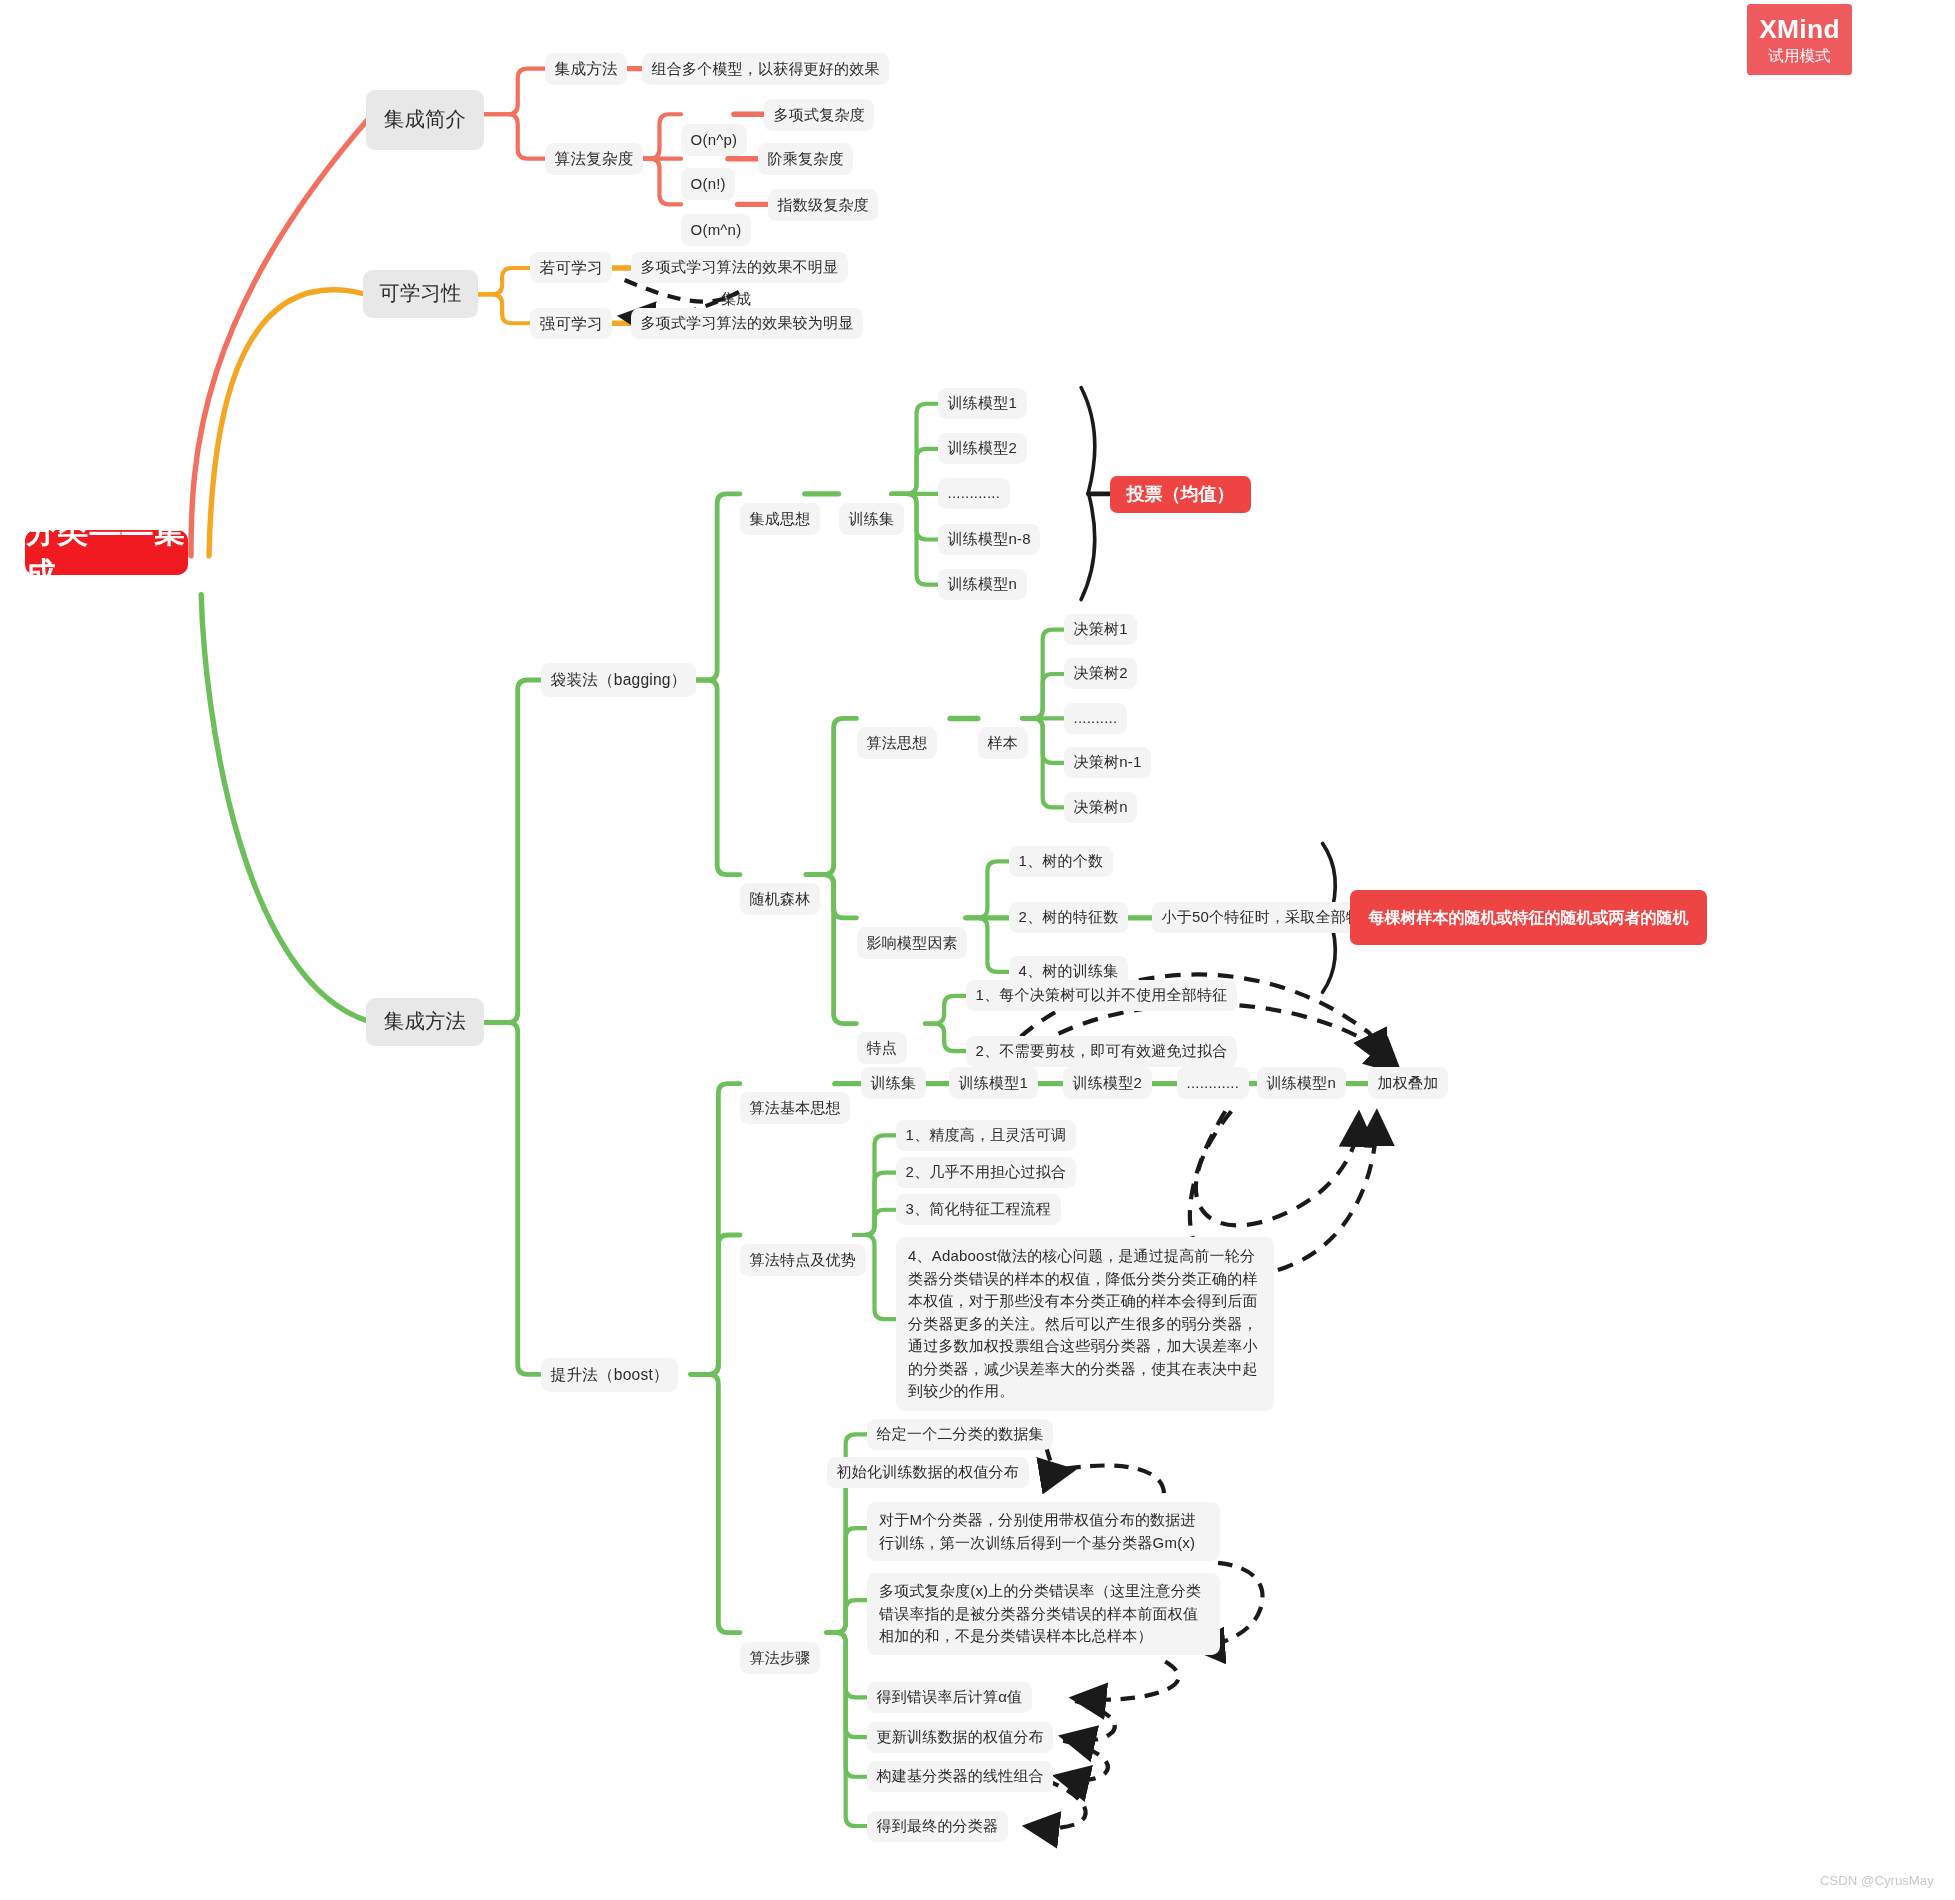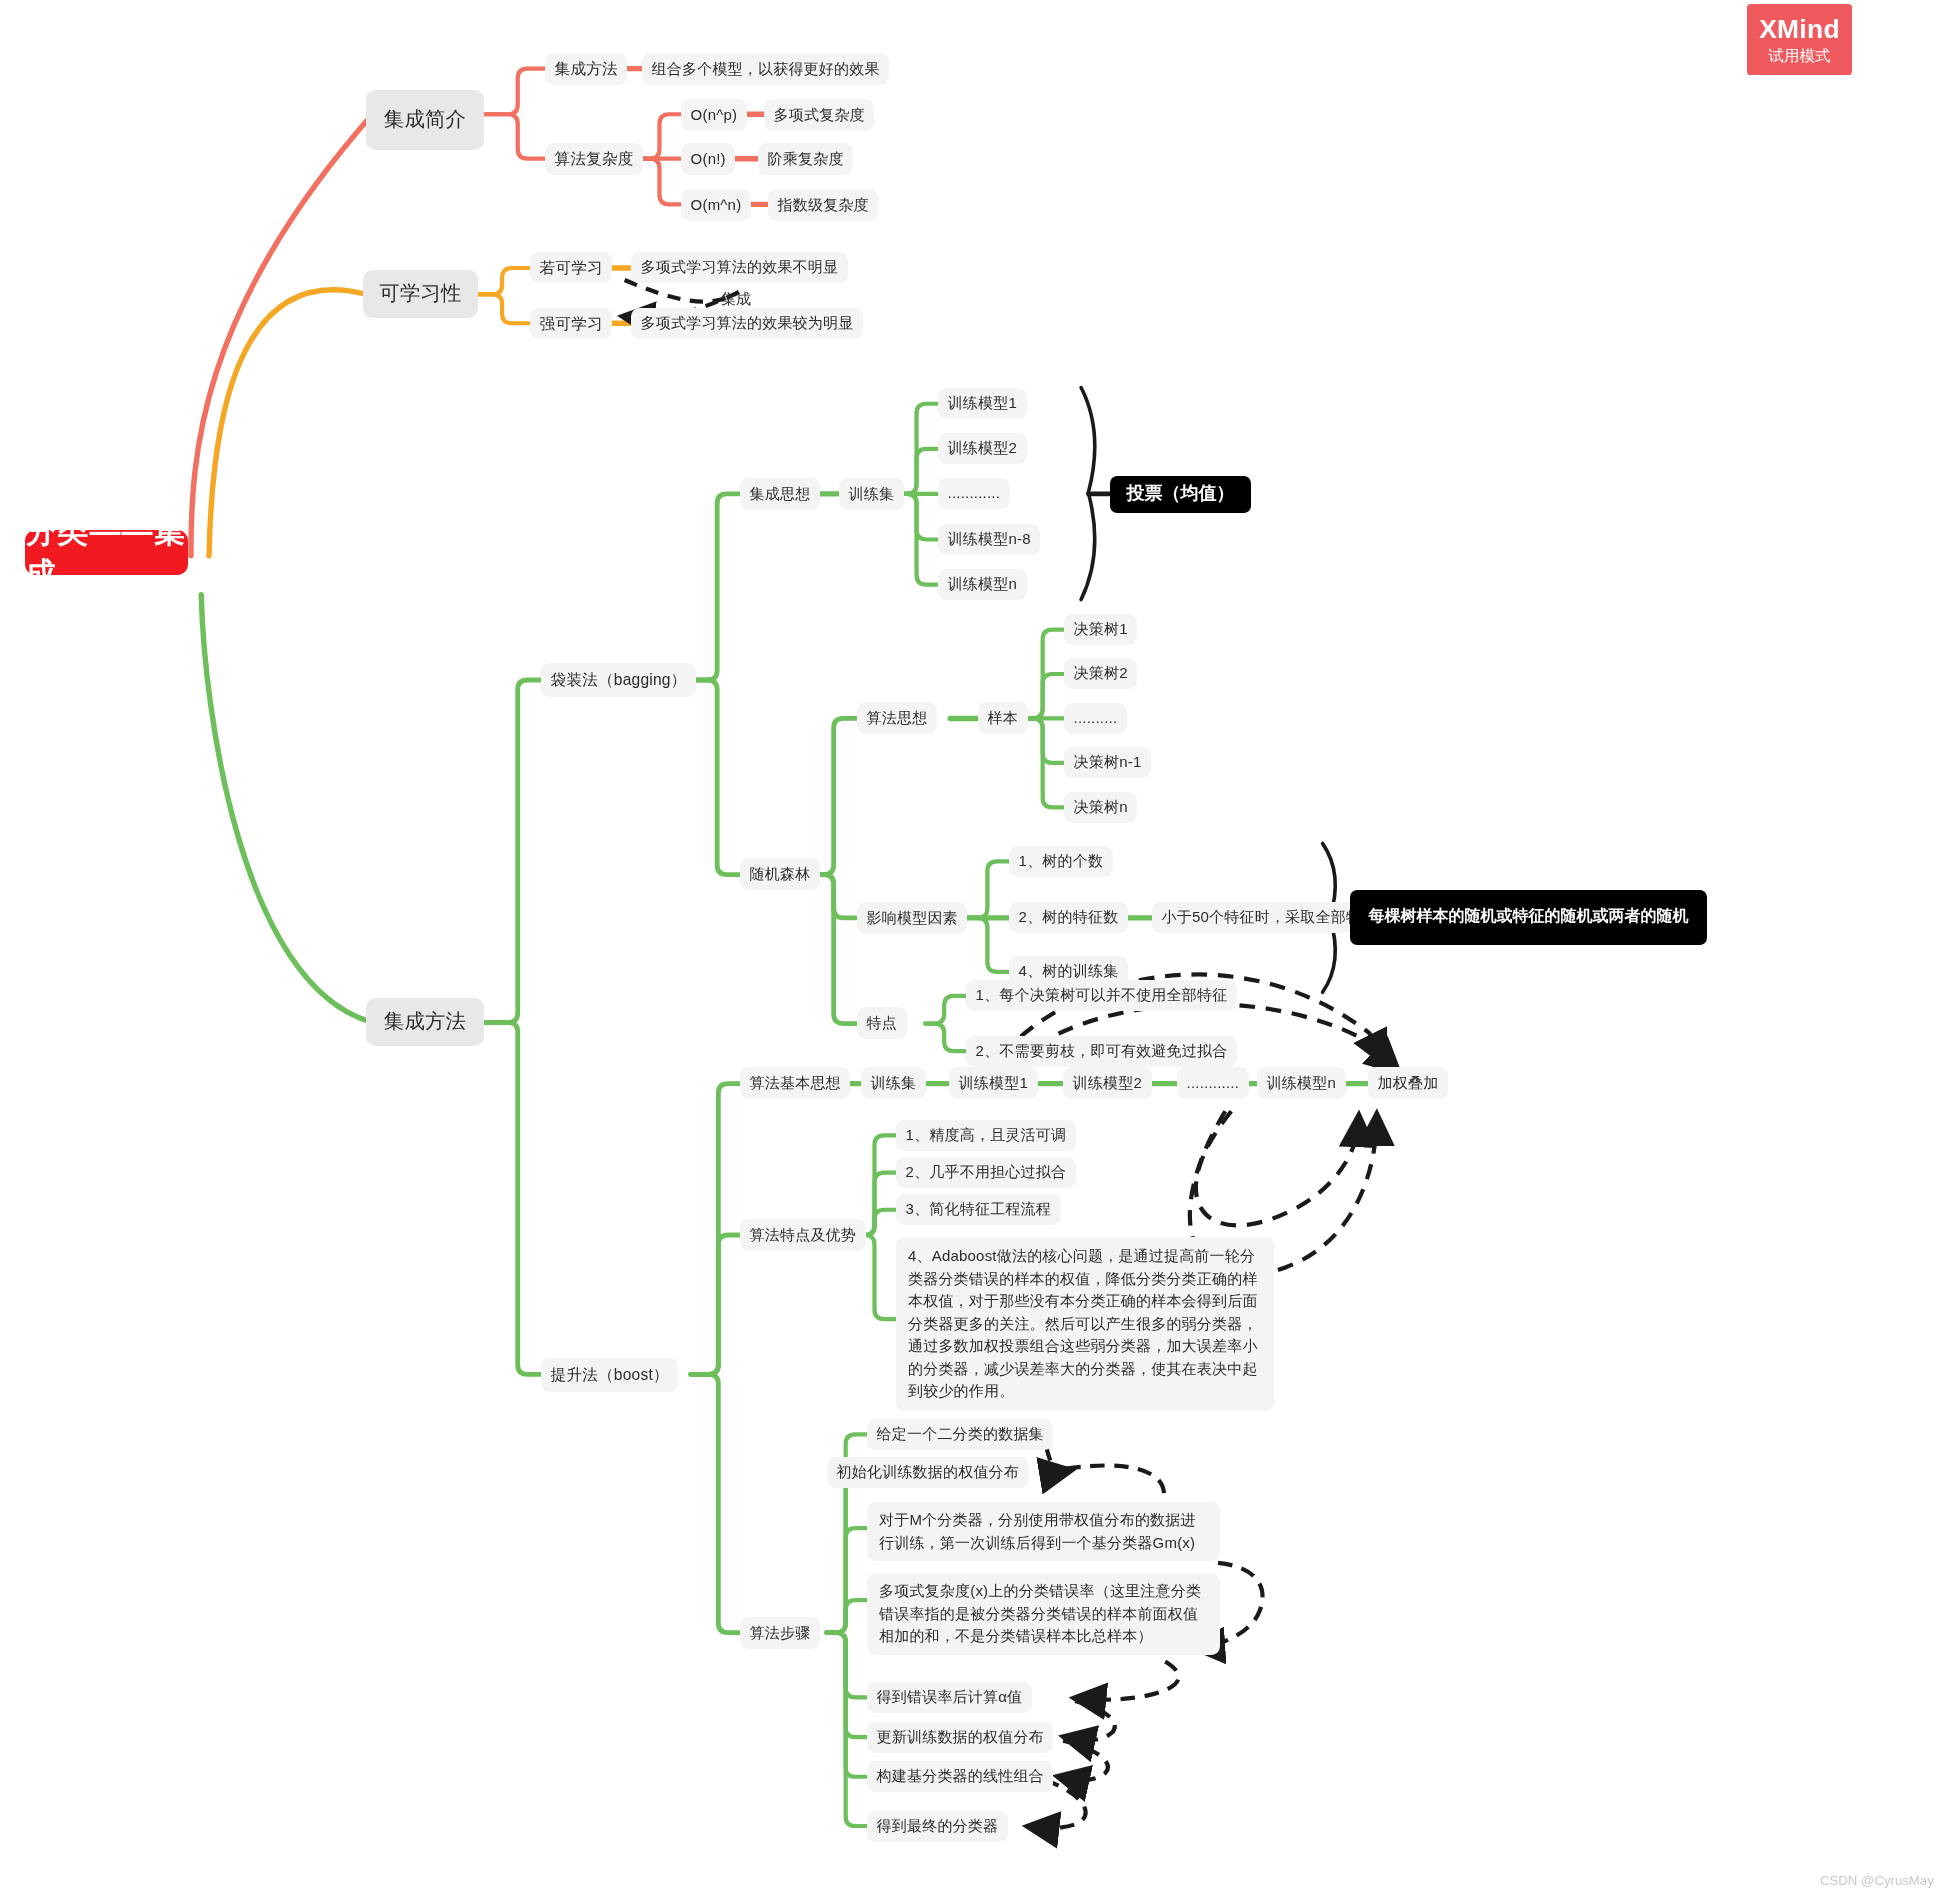--- a/index.html
+++ b/index.html
@@ -19,48 +19,47 @@
     border-radius:8.4px;
     color:#2b2b2b;
     display:flex;align-items:center;justify-content:center;
     padding:4.8px 9.6px;
     line-height:1.35;
     white-space:nowrap;
     letter-spacing:0.2px;
   }
   .node.level1{background:#e8e8e8;border-radius:9.6px;font-size:20.4px;padding:8.4px 15.6px;}
   .node.level2{font-size:15.6px;}
-  .node.level3{font-size:15px;}
+  .node.level3{font-size:15px;margin-top:25px;}
   .node.leaf{font-size:15px;}
   .node.wrap{white-space:normal;display:block;text-align:left;line-height:1.5;}
 
   .root{
     position:absolute;
     background:#f11a20;
     color:#ffffff;
     font-weight:bold;
     font-size:31px;
     border-radius:10.8px;
     display:flex;align-items:center;justify-content:center;
     letter-spacing:1.2px;
     box-shadow:0 0.6px 0 rgba(0,0,0,.04);
   }
 
   .callout{
     position:absolute;
-    background:#000000;
+    background:#ef4444;
     color:#ffffff;
     font-weight:bold;
     border-radius:7.2px;
     display:flex;align-items:center;justify-content:center;
     text-align:center;
     line-height:1.45;
     padding:6px 10.8px;
     box-sizing:border-box;
-    font-family:Liberation Mono, monospace;
   }
   .callout.c1{font-size:18px;}
   .callout.c2{font-size:16px;}
 
   .freetext{position:absolute;font-size:15px;color:#2b2b2b;white-space:nowrap;}
 
   
   .xmind-badge{
     position:absolute;
     background:#ef5a5f;

